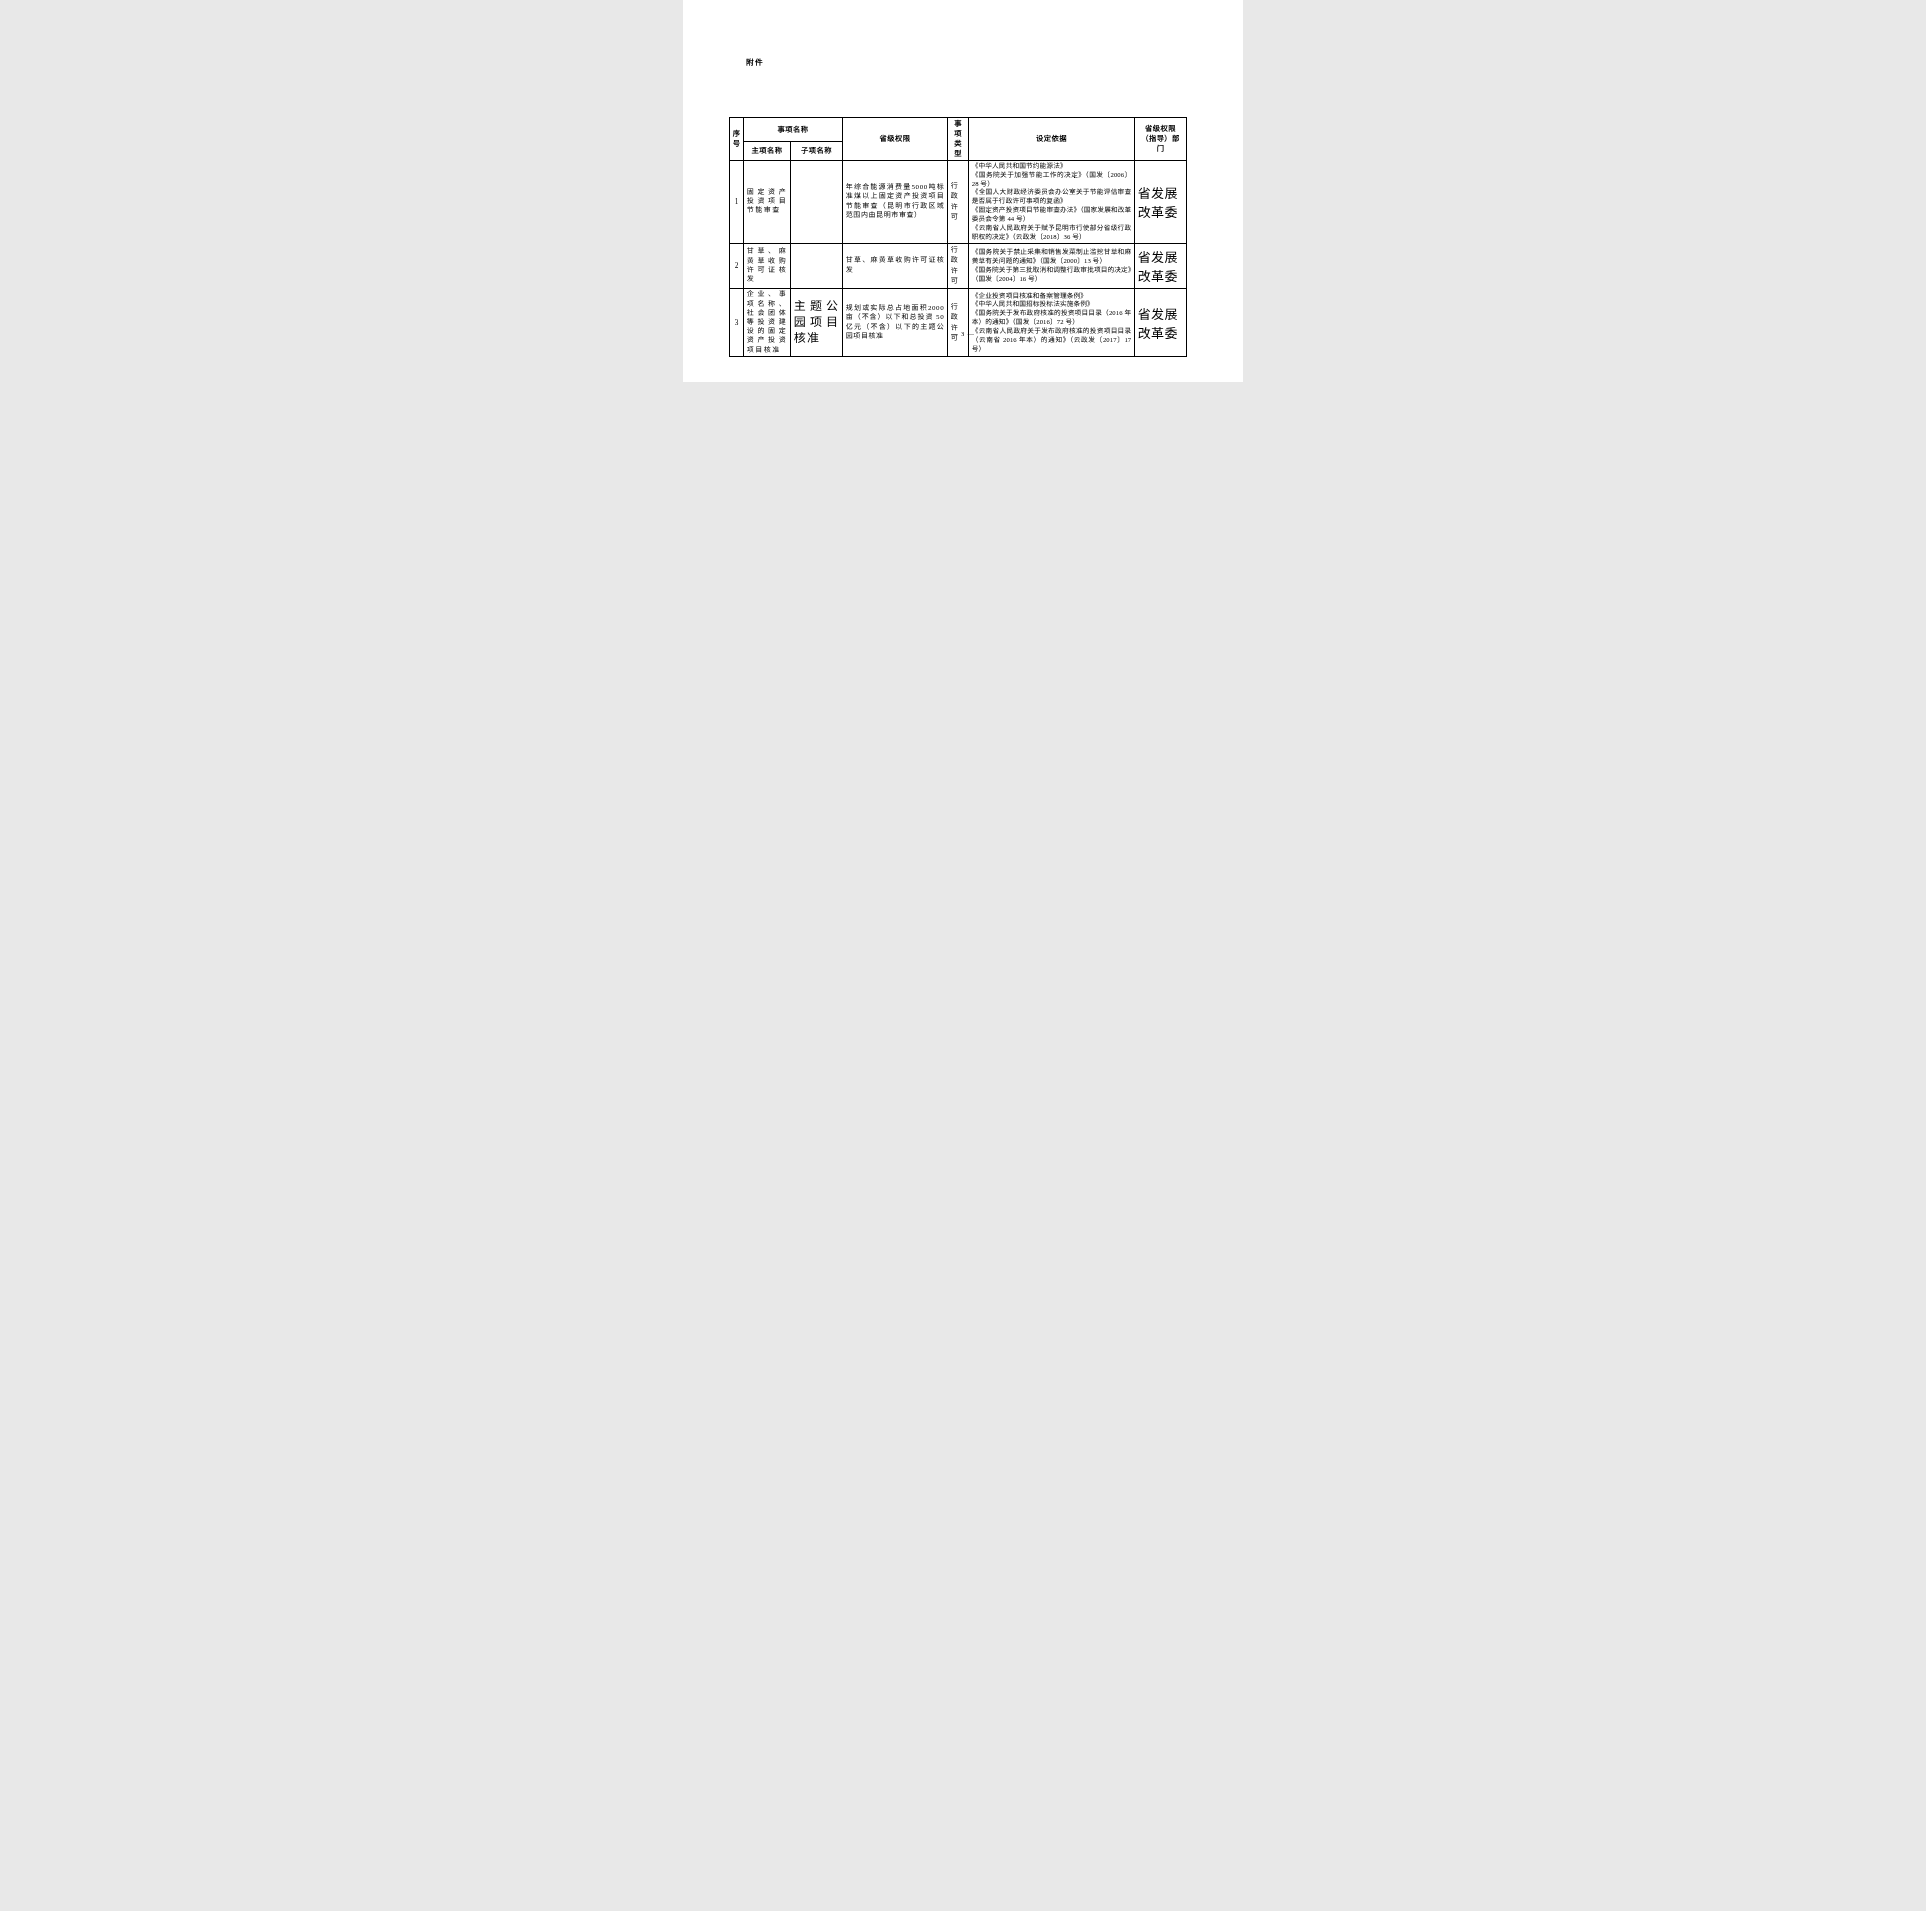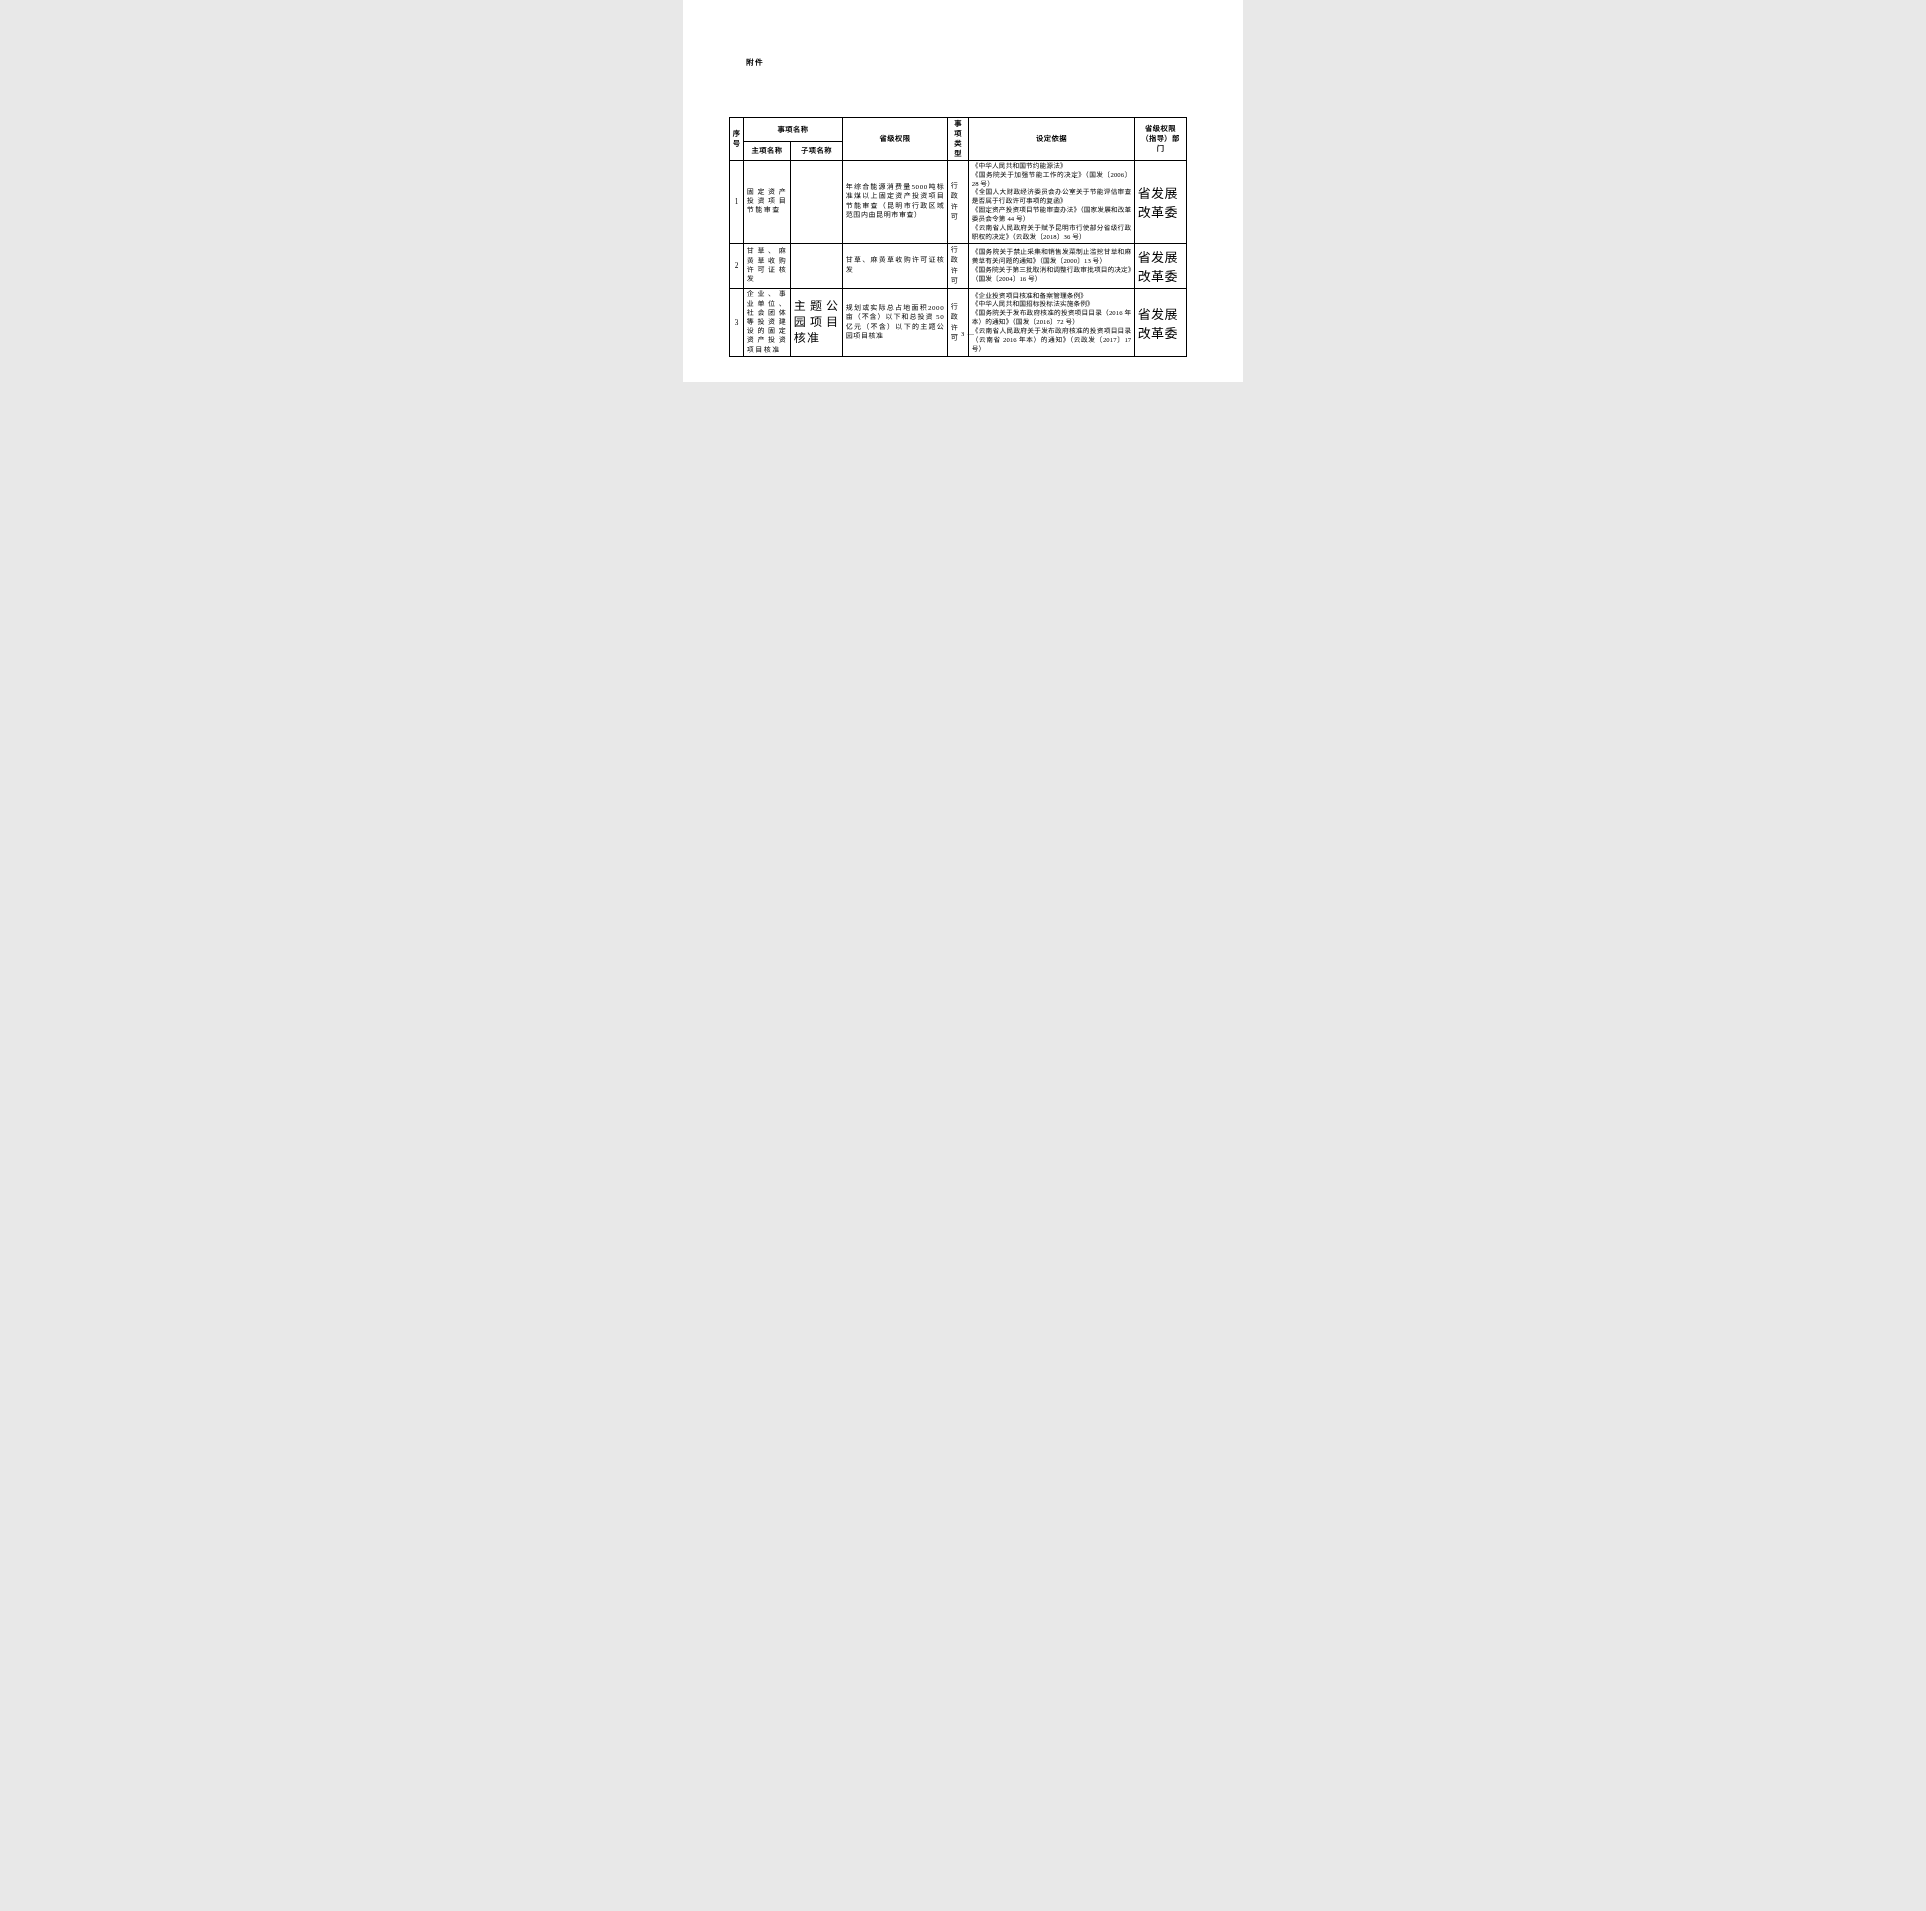--- a/index.html
+++ b/index.html
@@ -145,21 +145,21 @@
 许可</td>
       <td class="c-basis">
         <div class="basis-item">《国务院关于禁止采集和销售发菜制止滥挖甘草和麻黄草有关问题的通知》（国发〔2000〕13 号）</div>
         <div class="basis-item">《国务院关于第三批取消和调整行政审批项目的决定》（国发〔2004〕16 号）</div>
       </td>
       <td class="c-dept">省发展改革委</td>
     </tr>
 
     <tr class="r3">
       <td class="c-no">3</td>
-      <td class="c-main">企业、事业单位、社会团体等投资建设的固定资产投资项目核准</td>
+      <td class="c-main">企业、事项名称、社会团体等投资建设的固定资产投资项目核准</td>
       <td class="c-sub">主题公园项目核准</td>
       <td class="c-auth">规划或实际总占地面积2000亩（不含）以下和总投资 50 亿元（不含）以下的主题公园项目核准</td>
       <td class="c-type pre-line">行政
 许可</td>
       <td class="c-basis">
         <div class="basis-item">《企业投资项目核准和备案管理条例》</div>
         <div class="basis-item">《中华人民共和国招标投标法实施条例》</div>
         <div class="basis-item">《国务院关于发布政府核准的投资项目目录（2016 年本）的通知》（国发〔2016〕72 号）</div>
         <div class="basis-item">《云南省人民政府关于发布政府核准的投资项目目录（云南省 2016 年本）的通知》（云政发〔2017〕17 号）</div>
       </td>

